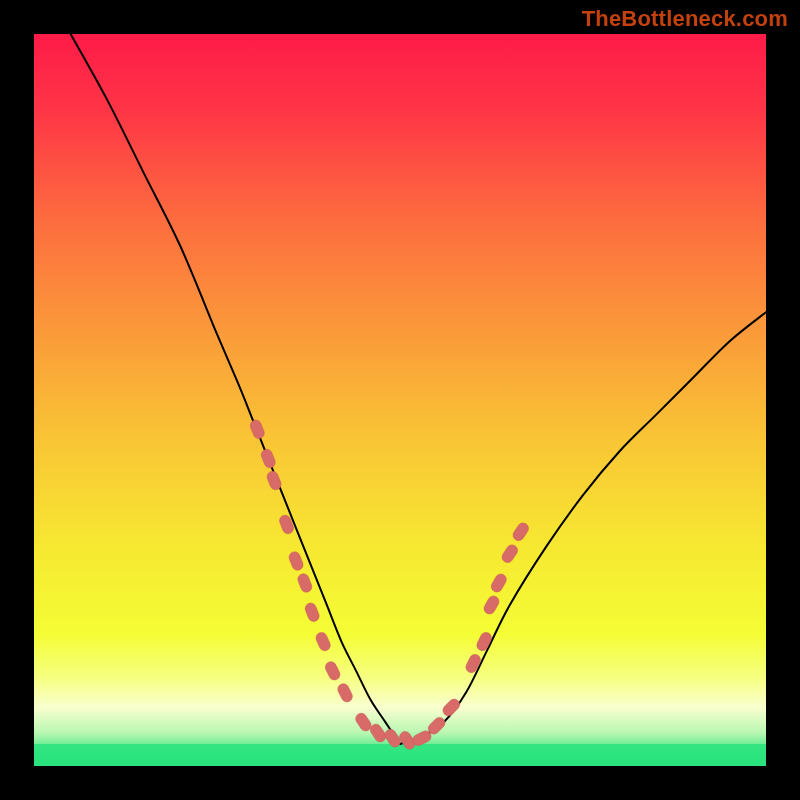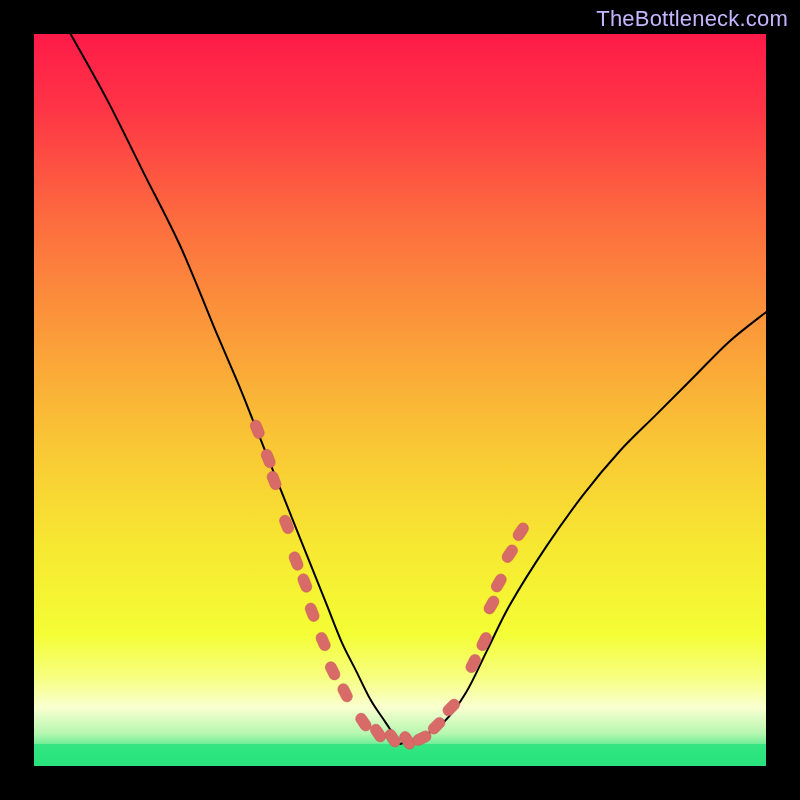--- a/index.html
+++ b/index.html
@@ -15,23 +15,23 @@
     width: 800px;
     height: 800px;
     background: #000;
   }
   .watermark {
     position: absolute;
     top: 6px;
     right: 12px;
     font-family: Arial, Helvetica, sans-serif;
     font-size: 22px;
-    color: #c4b5fd;
+    color: #c2410c;
     letter-spacing: 0.2px;
-    font-weight: 400;
+    font-weight: 700;
   }
   .plot {
     position: absolute;
     left: 34px;
     top: 34px;
     width: 732px;
     height: 732px;
   }
   svg { display: block; }
 </style>

